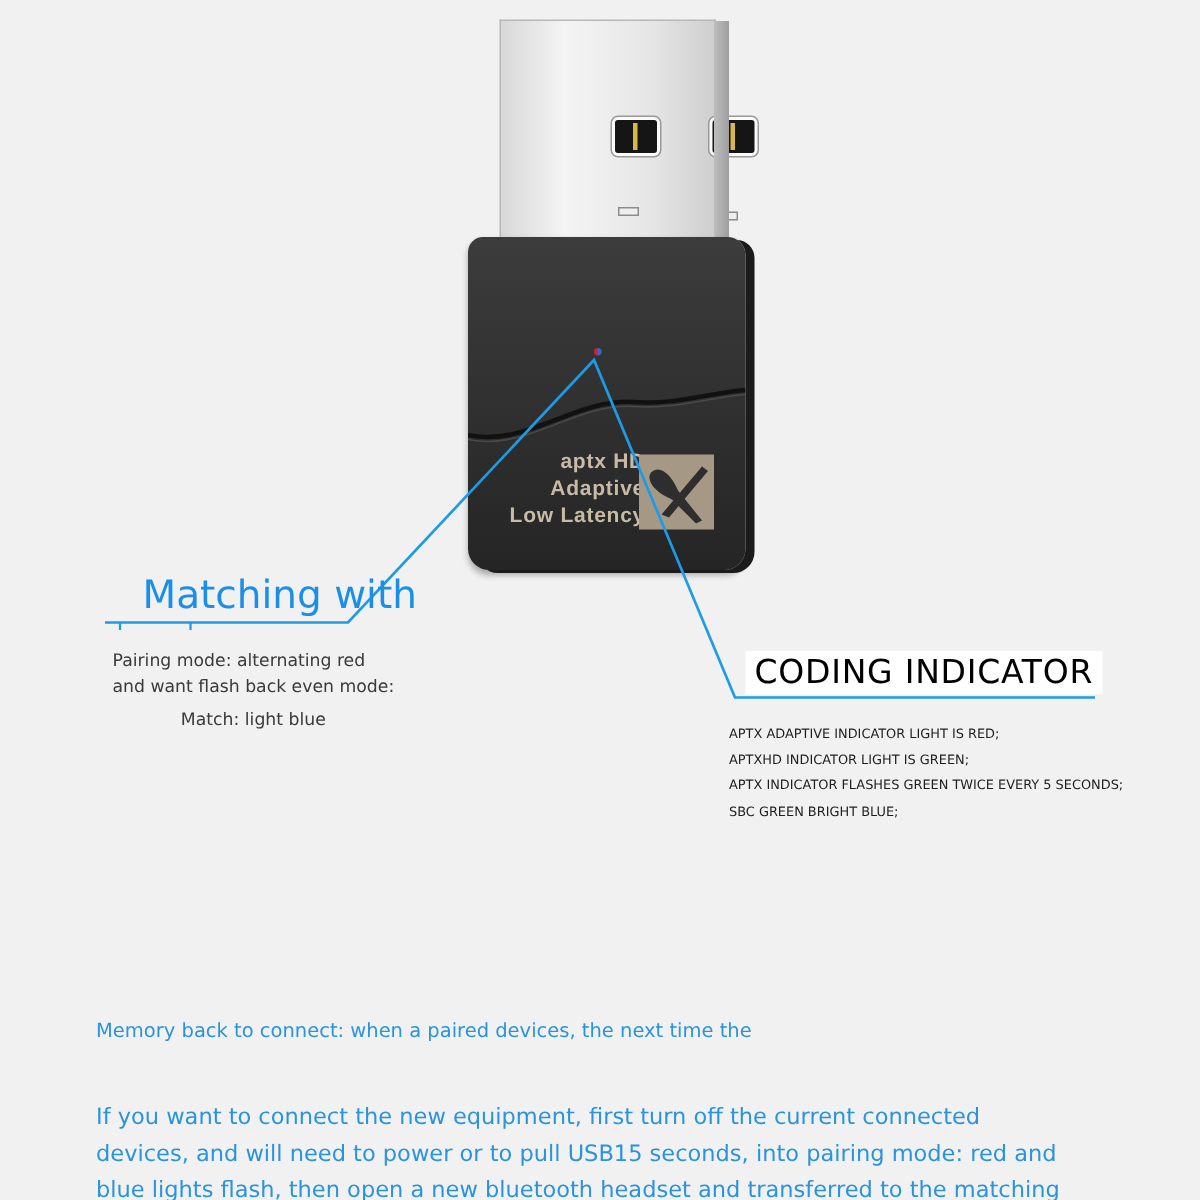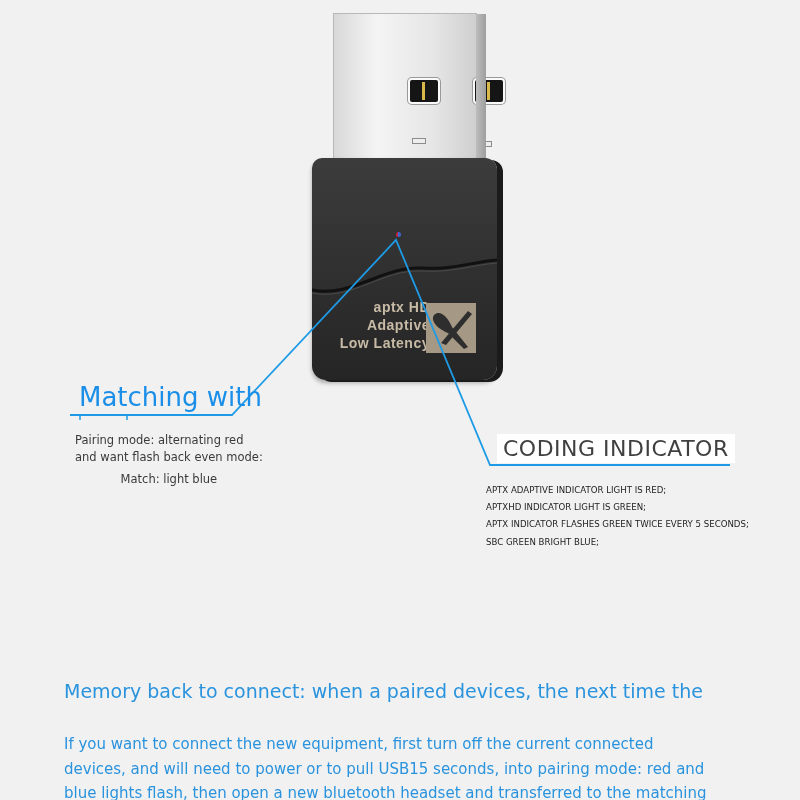--- a/index.html
+++ b/index.html
@@ -44,38 +44,38 @@
   .brand-text {
     left:318px; top:298px; width:112px; text-align:right;
     color:#c8bba6; font-weight:bold; font-size:14px; line-height:18px;
     font-family:"Liberation Sans", sans-serif; letter-spacing:0.5px;
   }
   .brand-logo {
     left:426px; top:303px; width:50px; height:50px; background:#a59885;
   }
   
   .match-title {
-    left:79px; top:382px; color:#1b8fe8; font-size:26px;
+    left:95px; top:382px; color:#1b8fe8; font-size:26px;
     font-family:"DejaVu Sans", sans-serif; white-space:nowrap;
   }
   .match-desc {
     left:75px; top:432px; color:#3a3a3a; font-size:11.5px; line-height:17px;
   }
   .match-desc .gap { margin-top:5px;text-align:center; }
   .coding-title {
-    left:497px; top:434px; color:#404040; font-size:22px;
+    left:497px; top:434px; color:#000000; font-size:22px;
     background:#ffffff; padding:2px 6px; font-family:"DejaVu Sans", sans-serif;
     letter-spacing:0.5px; white-space:nowrap;
   }
   .coding-list {
     left:486px; top:482px; color:#1d1d1d; font-size:8.6px; line-height:17.2px;
     font-family:"DejaVu Sans", sans-serif; white-space:nowrap;
   }
   .memory-title {
-    left:64px; top:680px; color:#2a93de; font-size:19px; white-space:nowrap;
+    left:64px; top:680px; color:#2a93de; font-size:13px; white-space:nowrap;
   }
   .memory-body {
     left:64px; top:708px; color:#2a93de; font-size:15px; line-height:24.5px; white-space:nowrap;margin-top:24px;
   }
 </style>
 </head>
 <body>
 
 <div class="abs usb-plug">
   <div class="abs usb-hole" style="left:74px;top:64px;"></div>

